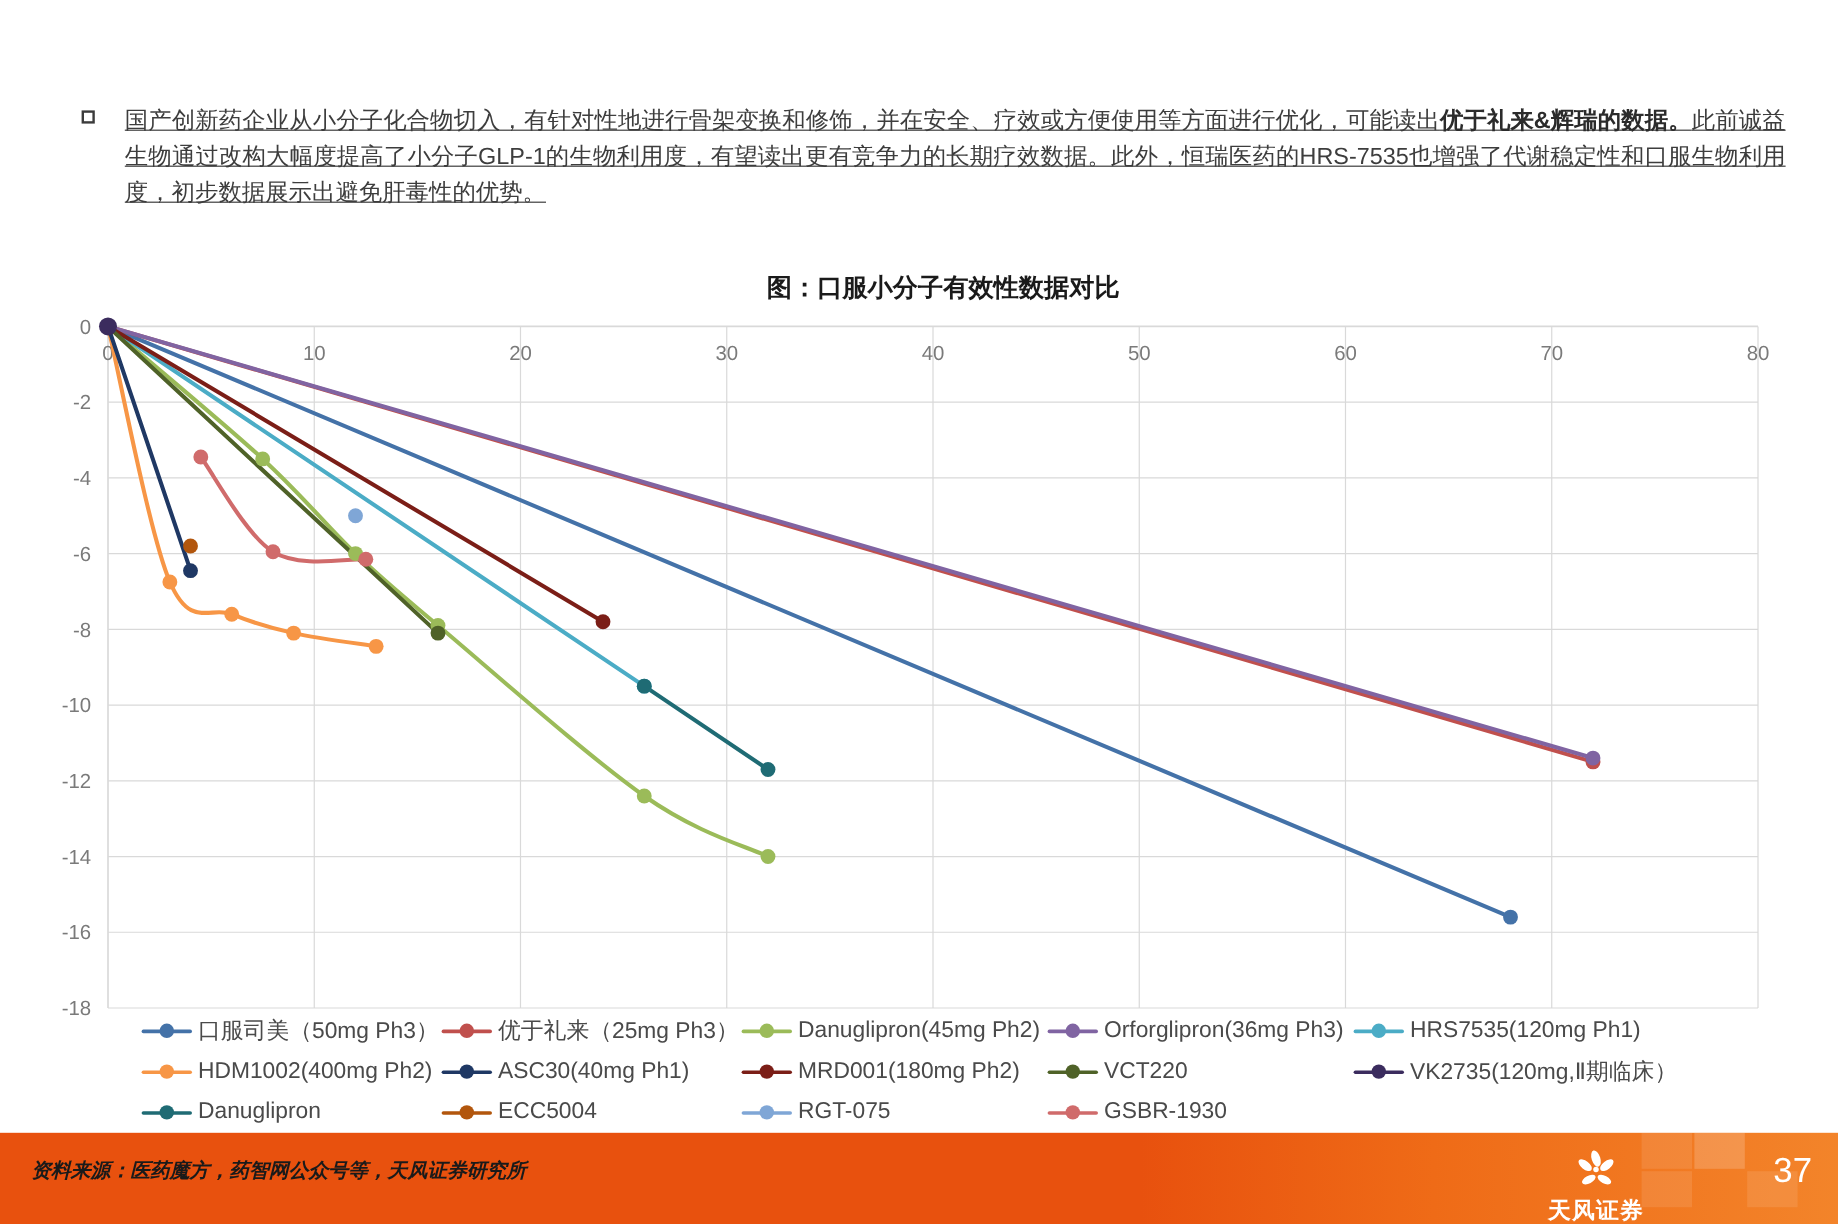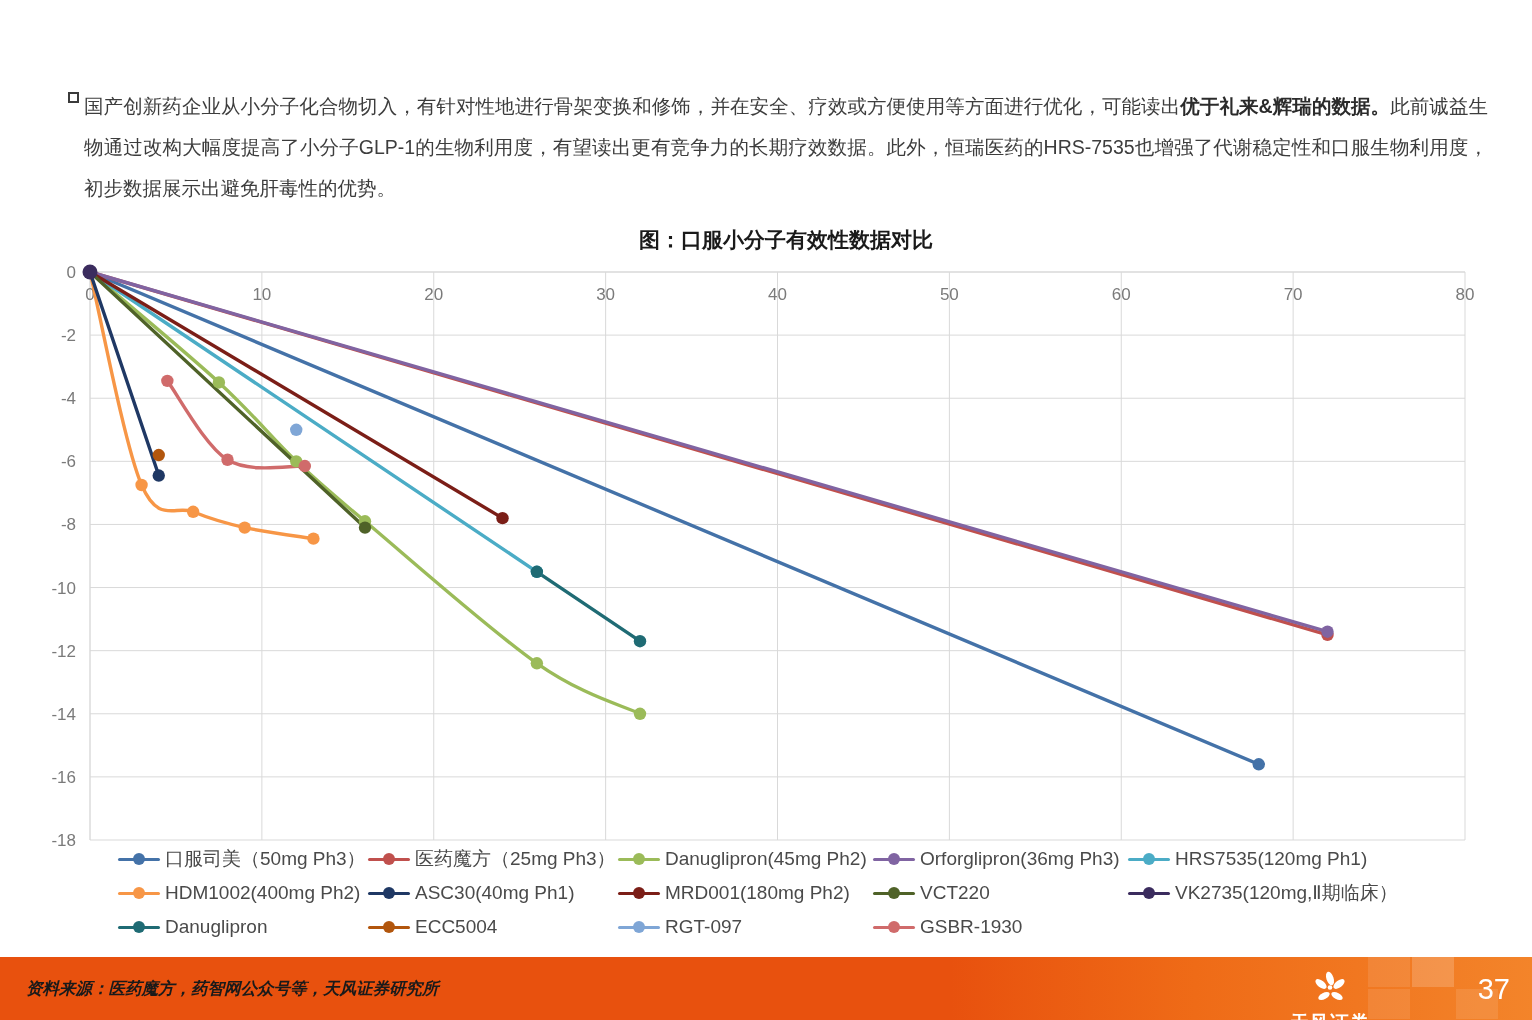--- a/index.html
+++ b/index.html
@@ -20,23 +20,24 @@
 
   
   .bullet-wrap {
     position: absolute; left: 68px; top: 86px; width: 1420px;
   }
   .bullet-marker {
     position: absolute; left: 0px; top: 6px;
     width: 11px; height: 11px; border: 2px solid #3b3b3b; background: #fff;
   }
   .bullet-text {
-    margin-left: 16px;
-    font-size: 19.5px; line-height: 41px; color: #3d3d3d;
+    margin-left: 36px;
+    font-size: 19.5px; line-height: 30px; color: #3d3d3d;
     text-align: justify;
+    text-decoration: underline;
   }
   .bullet-text b { font-weight: 700; color: #2b2b2b; }
 
   
   .chart-caption {
     position: absolute; left: 0; top: 226px; width: 1532px;
     text-align: center; font-size: 21px; font-weight: 700; color: #1a1a1a; padding-left: 40px;
   }
 
   
@@ -58,21 +59,21 @@
   .legend-line {
     position: absolute; left: 0; top: 6px; width: 42px; height: 3px; border-radius: 2px;
   }
   .legend-dot {
     position: absolute; left: 15px; top: 1px; width: 12px; height: 12px; border-radius: 50%;
   }
   .legend-label { font-size: 19px; color: #4a4a4a; white-space: nowrap; }
 
   
   .footer {
-    position: absolute; left: 0; bottom: 0; width: 1532px; height: 63px;
+    position: absolute; left: 0; bottom: 0; width: 1532px; height: 76px;
     background: linear-gradient(90deg,#E8510E 0%, #E8510E 62%, #EF6B17 78%, #F3842A 100%);
     overflow: hidden;
   }
   .footer-sq { position: absolute; background: rgba(255,255,255,0.10); }
   .footer-source {
     position: absolute; left: 26px; top: 21px;
     font-size: 16.5px; font-style: italic; font-weight: 700; color: #1a1a1a;
     white-space: nowrap;
   }
   .tf-logo {
@@ -195,21 +196,21 @@
           <span class="legend-line" style="background: rgb(68, 114, 168);"></span>
           <span class="legend-dot" style="background: rgb(68, 114, 168);"></span>
         </span>
         <span class="legend-label">口服司美（50mg Ph3）</span>
       </div>
       <div class="legend-item">
         <span class="legend-key">
           <span class="legend-line" style="background: rgb(192, 80, 77);"></span>
           <span class="legend-dot" style="background: rgb(192, 80, 77);"></span>
         </span>
-        <span class="legend-label">医药魔方（25mg Ph3）</span>
+        <span class="legend-label">优于礼来（25mg Ph3）</span>
       </div>
       <div class="legend-item">
         <span class="legend-key">
           <span class="legend-line" style="background: rgb(155, 187, 89);"></span>
           <span class="legend-dot" style="background: rgb(155, 187, 89);"></span>
         </span>
         <span class="legend-label">Danuglipron(45mg Ph2)</span>
       </div>
       <div class="legend-item">
         <span class="legend-key">
@@ -272,21 +273,21 @@
           <span class="legend-line" style="background: rgb(178, 86, 13);"></span>
           <span class="legend-dot" style="background: rgb(178, 86, 13);"></span>
         </span>
         <span class="legend-label">ECC5004</span>
       </div>
       <div class="legend-item">
         <span class="legend-key">
           <span class="legend-line" style="background: rgb(127, 166, 214);"></span>
           <span class="legend-dot" style="background: rgb(127, 166, 214);"></span>
         </span>
-        <span class="legend-label">RGT-097</span>
+        <span class="legend-label">RGT-075</span>
       </div>
       <div class="legend-item">
         <span class="legend-key">
           <span class="legend-line" style="background: rgb(208, 107, 107);"></span>
           <span class="legend-dot" style="background: rgb(208, 107, 107);"></span>
         </span>
         <span class="legend-label">GSBR-1930</span>
       </div>
     </div>
 

